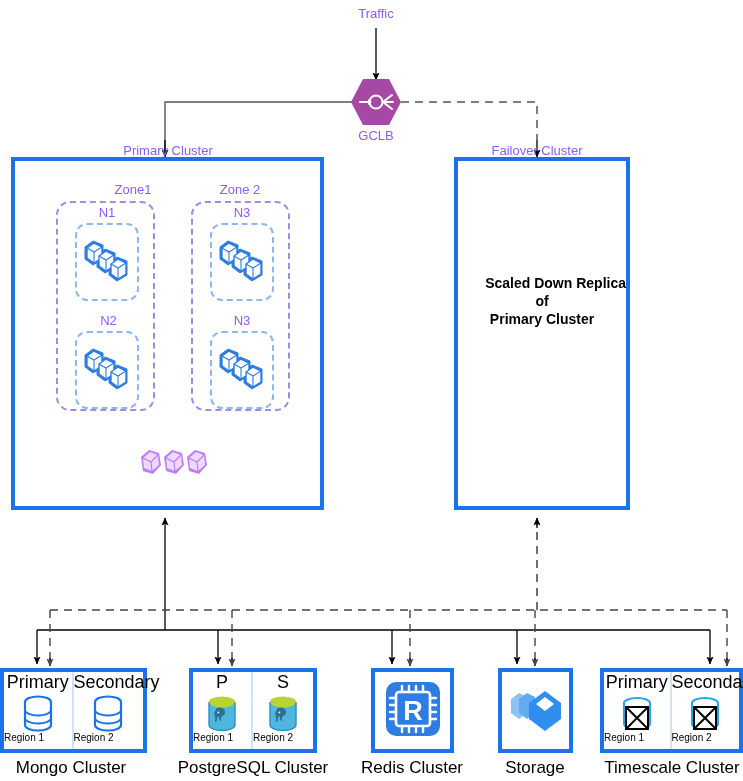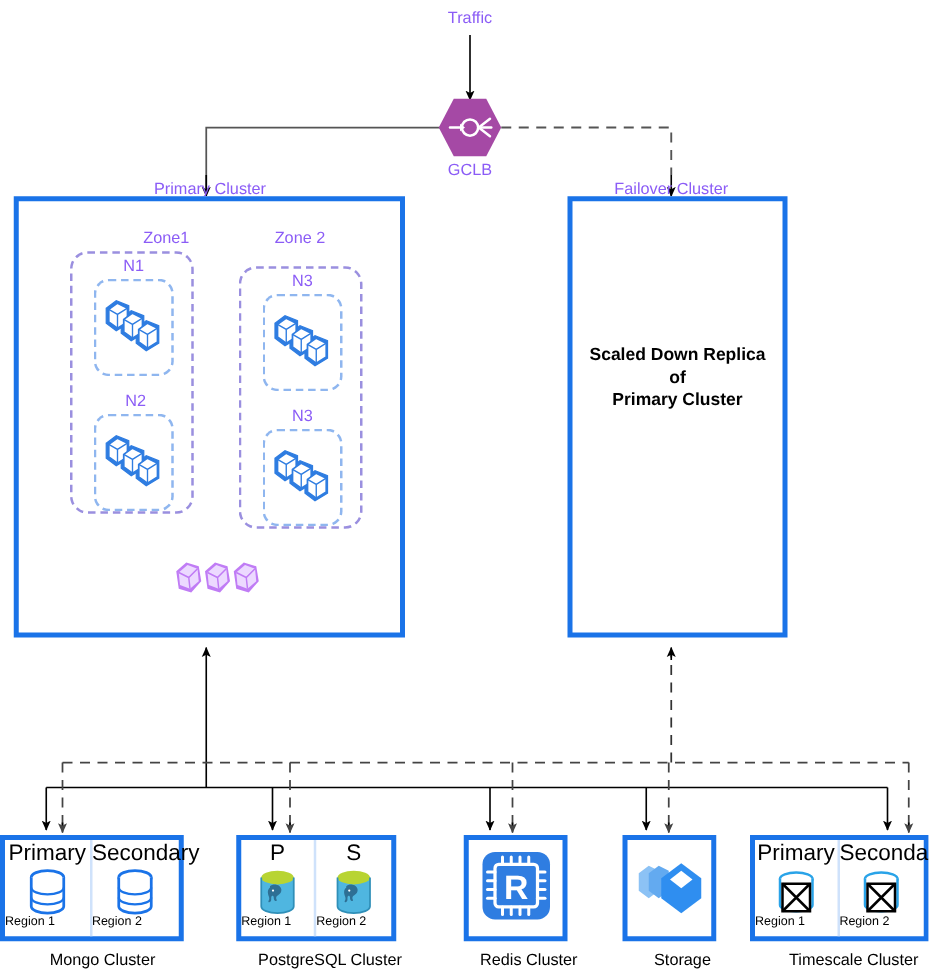--- a/index.html
+++ b/index.html
@@ -106,25 +106,24 @@
   }
   .db-icon {
     position: absolute;
     top: 22px;
     left: 50%;
     transform: translateX(-50%);
   }
   .db-caption {
     position: absolute;
     text-align: right;
-    font-size: 13px;
+    font-size: 17px;
     line-height: 15px;
     white-space: nowrap;
     transform: translateX(-50%);
-    margin-left: 11px;
   }
   .icon-center {
     position: absolute;
     left: 50%;
     top: 50%;
     transform: translate(-50%, -50%);
   }
 </style>
 </head>
 <body>
@@ -261,21 +260,21 @@
               <path d="M8,13 L15,17 L23,12 M15,17 L15,28"></path>
               <path d="M20,21 L27,25 L35,20 M27,25 L27,36"></path>
               <path d="M32,29 L39,33 L47,28 M39,33 L39,44"></path>
             </g>
           </svg>
         </div>
       </div>
     </div>
 
     <div class="lbl lbl-center" style="left:225px; top:21px;">Zone 2</div>
-    <div class="zone-box" style="left:176px; top:40px; width:99px; height:210px;margin-top:12px;">
+    <div class="zone-box" style="left:176px; top:40px; width:99px; height:210px;">
       <div class="lbl lbl-center" style="left:49px; top:2px;">N3</div>
       <div class="node-box" style="left:17px; top:20px; width:64px; height:78px;">
         <div class="icon-center">
           <svg width="56" height="50" viewBox="0 0 56 50">
             <g fill="#2f7de1" stroke="#2f7de1" stroke-width="1">
               <polygon points="6,12 14,6 24,10 24,24 14,30 6,24"></polygon>
               <polygon points="18,20 26,14 36,18 36,32 26,38 18,32"></polygon>
               <polygon points="30,28 38,22 48,26 48,40 38,46 30,40"></polygon>
             </g>
             <g fill="#ffffff" stroke="#2f7de1" stroke-width="1.4">
@@ -335,21 +334,21 @@
             <path d="M51,12 L59,16 L66,9 M59,16 L60,25"></path>
           </g>
         </g>
       </svg>
     </div>
   </div>
 
   <div class="lbl lbl-center" style="left:537px; top:143px;">Failover Cluster</div>
 
   <div class="cluster-box" style="left:454px; top:157px; width:176px; height:353px;">
-    <div class="failover-text" style="top:113px;">Scaled Down Replica</div>
+    <div class="failover-text" style="top:113px;text-align:right;">Scaled Down Replica</div>
     <div class="failover-text" style="top:131px;">of</div>
     <div class="failover-text" style="top:149px;">Primary Cluster</div>
   </div>
 
   <div class="db-box" style="left:0px; top:668px; width:147px; height:85px;">
     <div class="db-half left">
       <div class="db-role">Primary</div>
       <div class="db-icon">
         <svg width="36" height="40" viewBox="0 0 36 40">
           <ellipse cx="18" cy="8" rx="13" ry="5.5" fill="#fff" stroke="#1a73e8" stroke-width="2.2"></ellipse>

